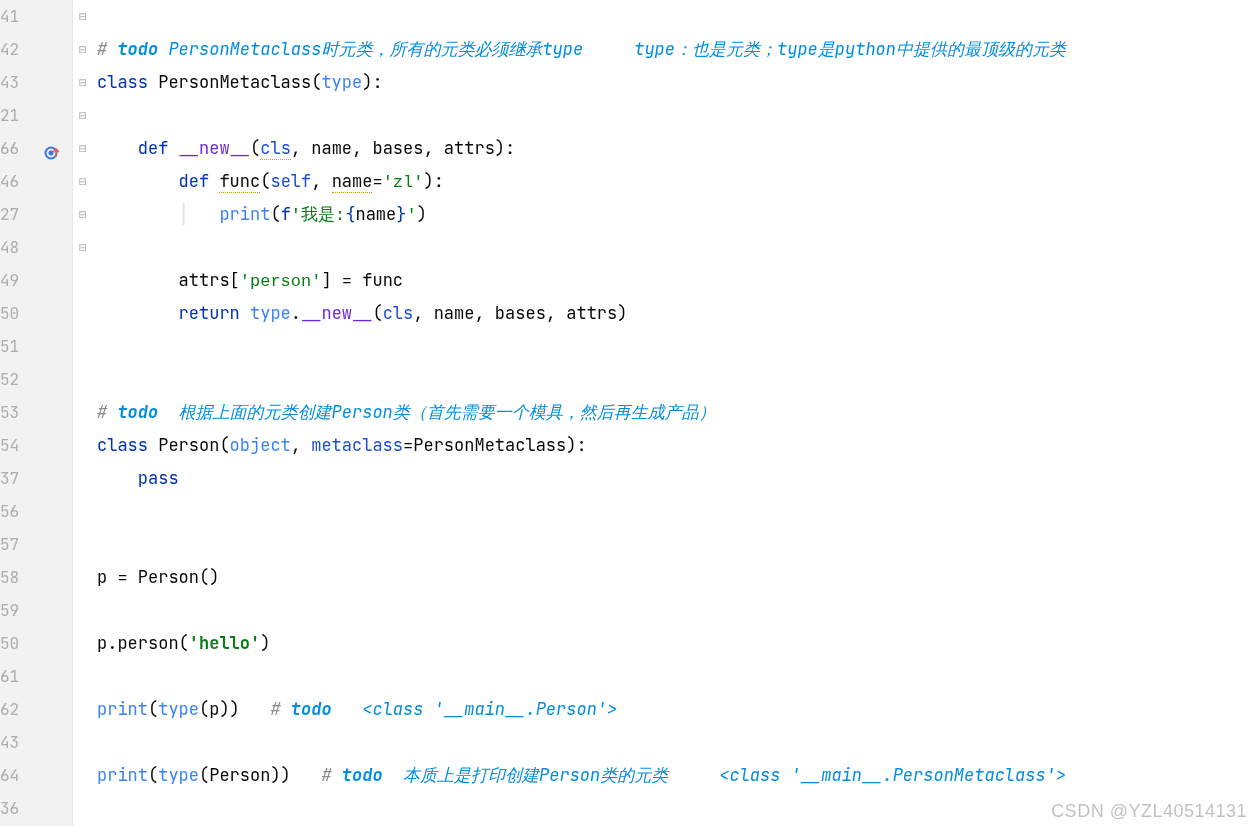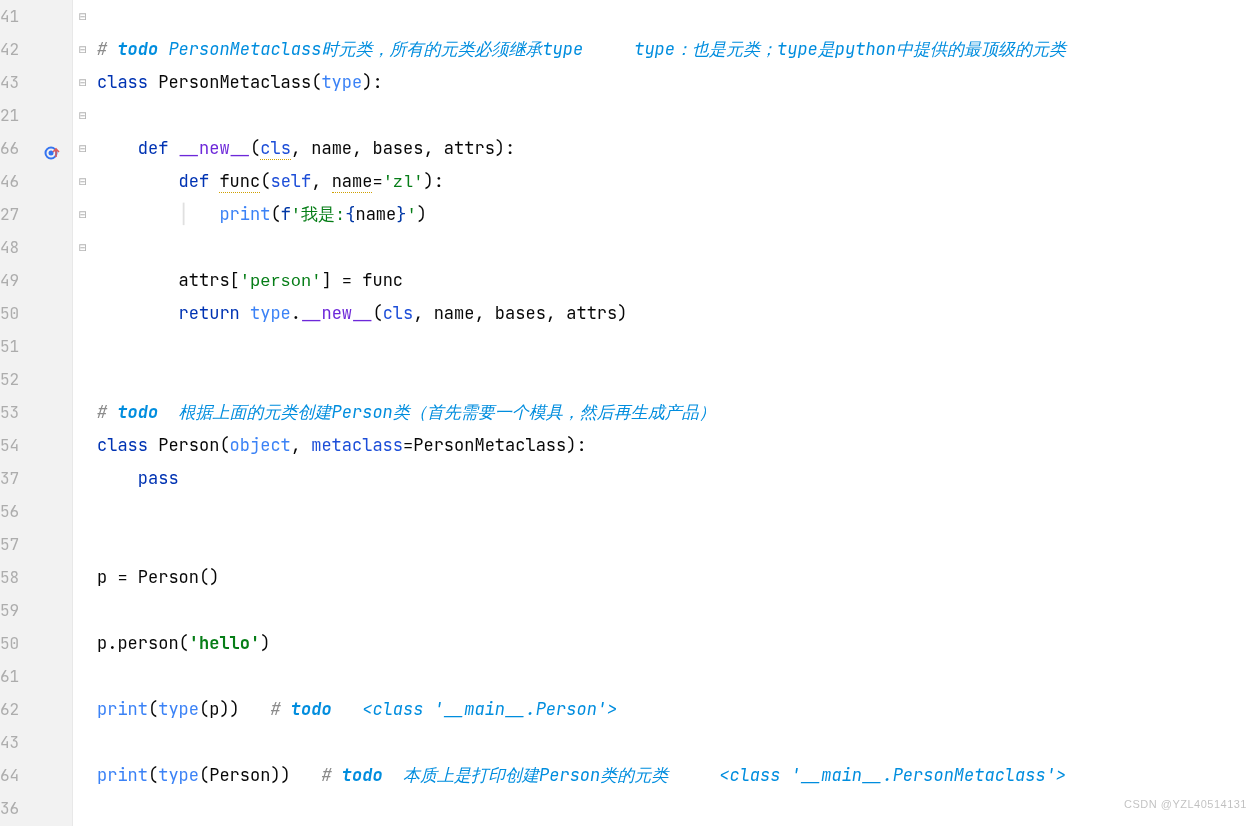--- a/index.html
+++ b/index.html
@@ -72,23 +72,23 @@
   .bp {
     position: absolute;
     left: 2px;
     top: 139px; 
     width: 16px;
     height: 16px;
   }
   .watermark {
     position: absolute;
     right: 10px;
-    bottom: 16px;
+    bottom: 4px;
     font-family: Arial, sans-serif;
-    font-size: 11px;
+    font-size: 18px;
     color: rgba(0,0,0,0.25);
     letter-spacing: 0.5px;
   }
 </style>
 </head>
 <body>
 
 <div class="editor">
 
   <div class="gutter" id="gutter">

